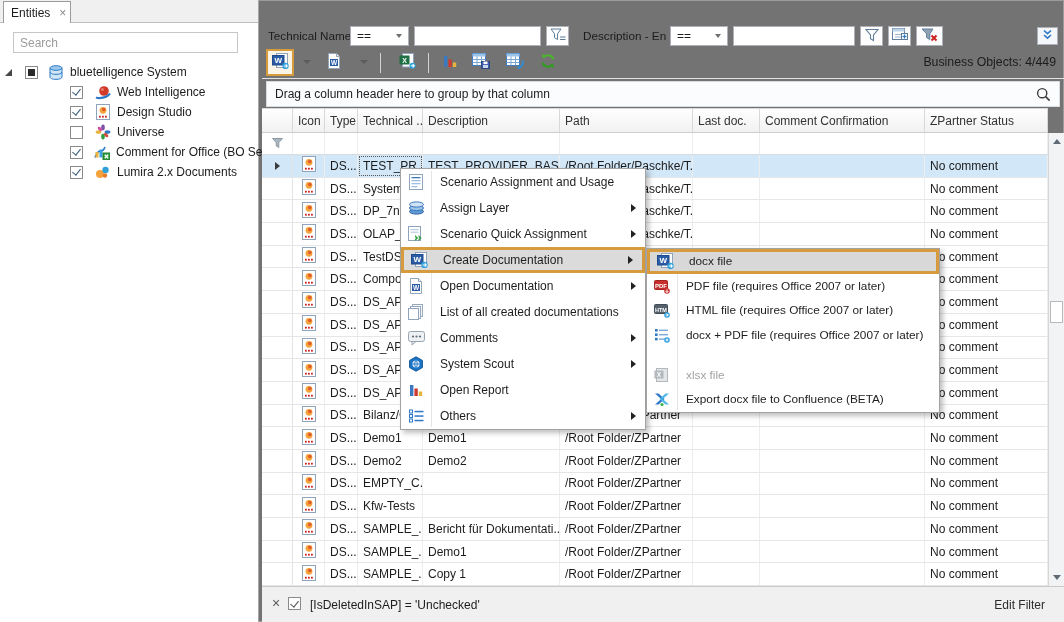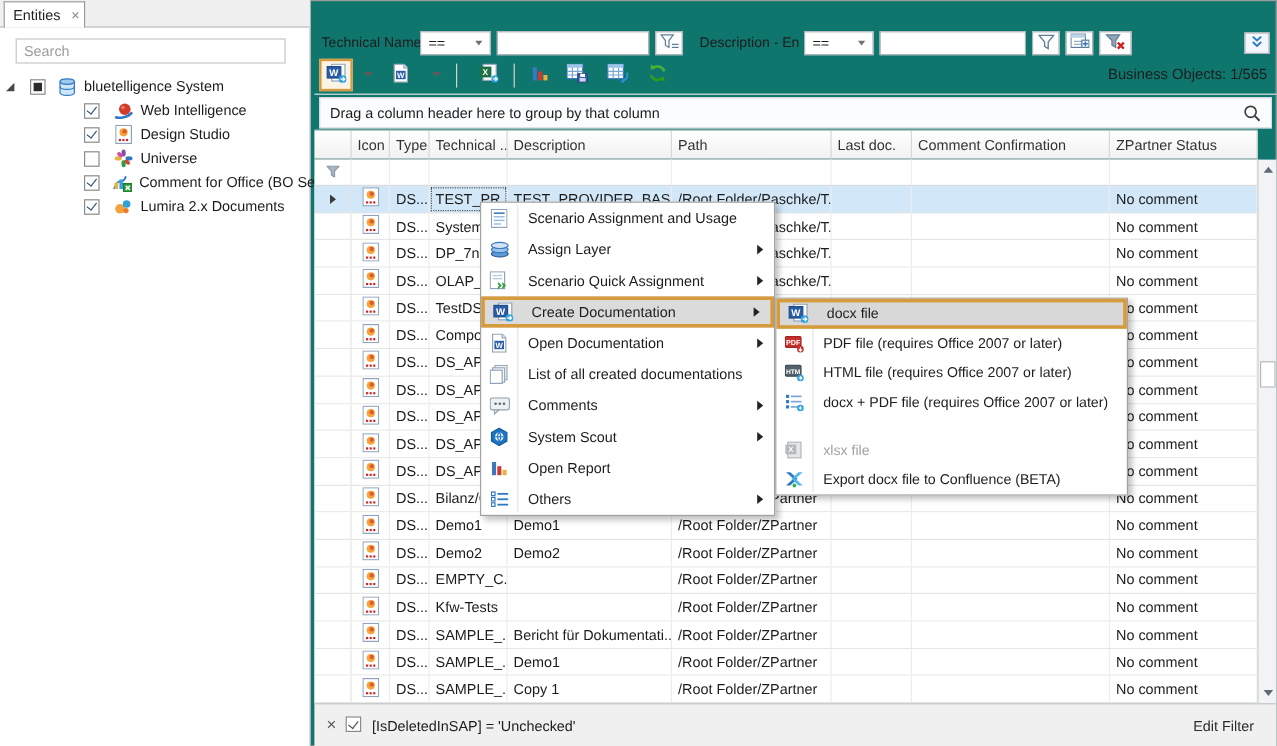--- a/index.html
+++ b/index.html
@@ -1,18 +1,18 @@
 <!DOCTYPE html>
 <html style="--accent: #d59b3d; --sel: #d2e7f8;"><head>
 <meta charset="utf-8">
 <style>
   :root{ --accent:#d59b3d; --sel:#d2e7f8; }
   html,body{margin:0;padding:0;}
   body{font-family:"Liberation Sans",sans-serif;background:#e8e8e8;}
-  #app{position:relative;width:1064px;height:622px;background:#0f766e;overflow:hidden;
+  #app{position:relative;width:1064px;height:622px;background:#737373;overflow:hidden;
        box-shadow:inset 0 0 0 1px #9b9b9b;font-size:12px;color:#1c1c1c;}
   
   #left-panel{position:absolute;left:0;top:0;width:259px;height:622px;background:#fff;border-right:1px solid #a8a8a8;box-sizing:border-box;}
   #tab-strip{position:absolute;left:0;top:0;width:100%;height:23px;background:#f0f0f1;border-bottom:1px solid #bdbdbd;box-sizing:border-box;}
   #entities-tab{position:absolute;left:3px;top:1px;height:22px;width:68px;background:#fff;border:1px solid #9b9b9b;border-bottom:none;box-sizing:border-box;display:flex;align-items:center;padding:0 7px;gap:9px;}
   #entities-tab .tab-close{color:#8a8a8a;font-size:12px;line-height:1;cursor:default;}
   #search-input{position:absolute;left:13px;top:32px;width:225px;height:21px;border:1px solid #c6c6c6;box-sizing:border-box;padding:0 6px;font:12px "Liberation Sans",sans-serif;color:#444;}
   #search-input::placeholder{color:#9c9c9c;}
   #tree{position:absolute;left:0;top:62px;width:100%;}
   .tree-row{height:20px;display:flex;align-items:center;}
@@ -279,21 +279,21 @@
         </svg></span>
   </div>
   <div class="flatbtn" style="left:536px;top:51px;width:24px;height:22px;">
     <span><svg width="16" height="16" viewBox="0 0 16 16">
           <path d="M13.6 6.4A6 6 0 0 0 3.8 4" fill="none" stroke="#4db52c" stroke-width="2"></path>
           <polygon points="2.2,0.8 2.6,5.4 6.6,3.2" fill="#4db52c"></polygon>
           <path d="M2.4 9.6a6 6 0 0 0 9.8 2.4" fill="none" stroke="#2f9e1f" stroke-width="2"></path>
           <polygon points="13.8,15.2 13.4,10.6 9.4,12.8" fill="#2f9e1f"></polygon>
         </svg></span>
   </div>
-  <span id="counter">Business Objects: 1/565</span>
+  <span id="counter">Business Objects: 4/449</span>
   <div class="thin-line"></div>
 
   <div id="group-panel">
     <span>Drag a column header here to group by that column</span>
     <span class="gp-search">
         <svg width="15" height="15" viewBox="0 0 15 15">
           <circle cx="6.2" cy="6.2" r="4.6" fill="none" stroke="#3c3c3c" stroke-width="1.4"></circle>
           <path d="M9.6 9.6l4 4" stroke="#3c3c3c" stroke-width="1.6"></path>
         </svg>
       </span>

